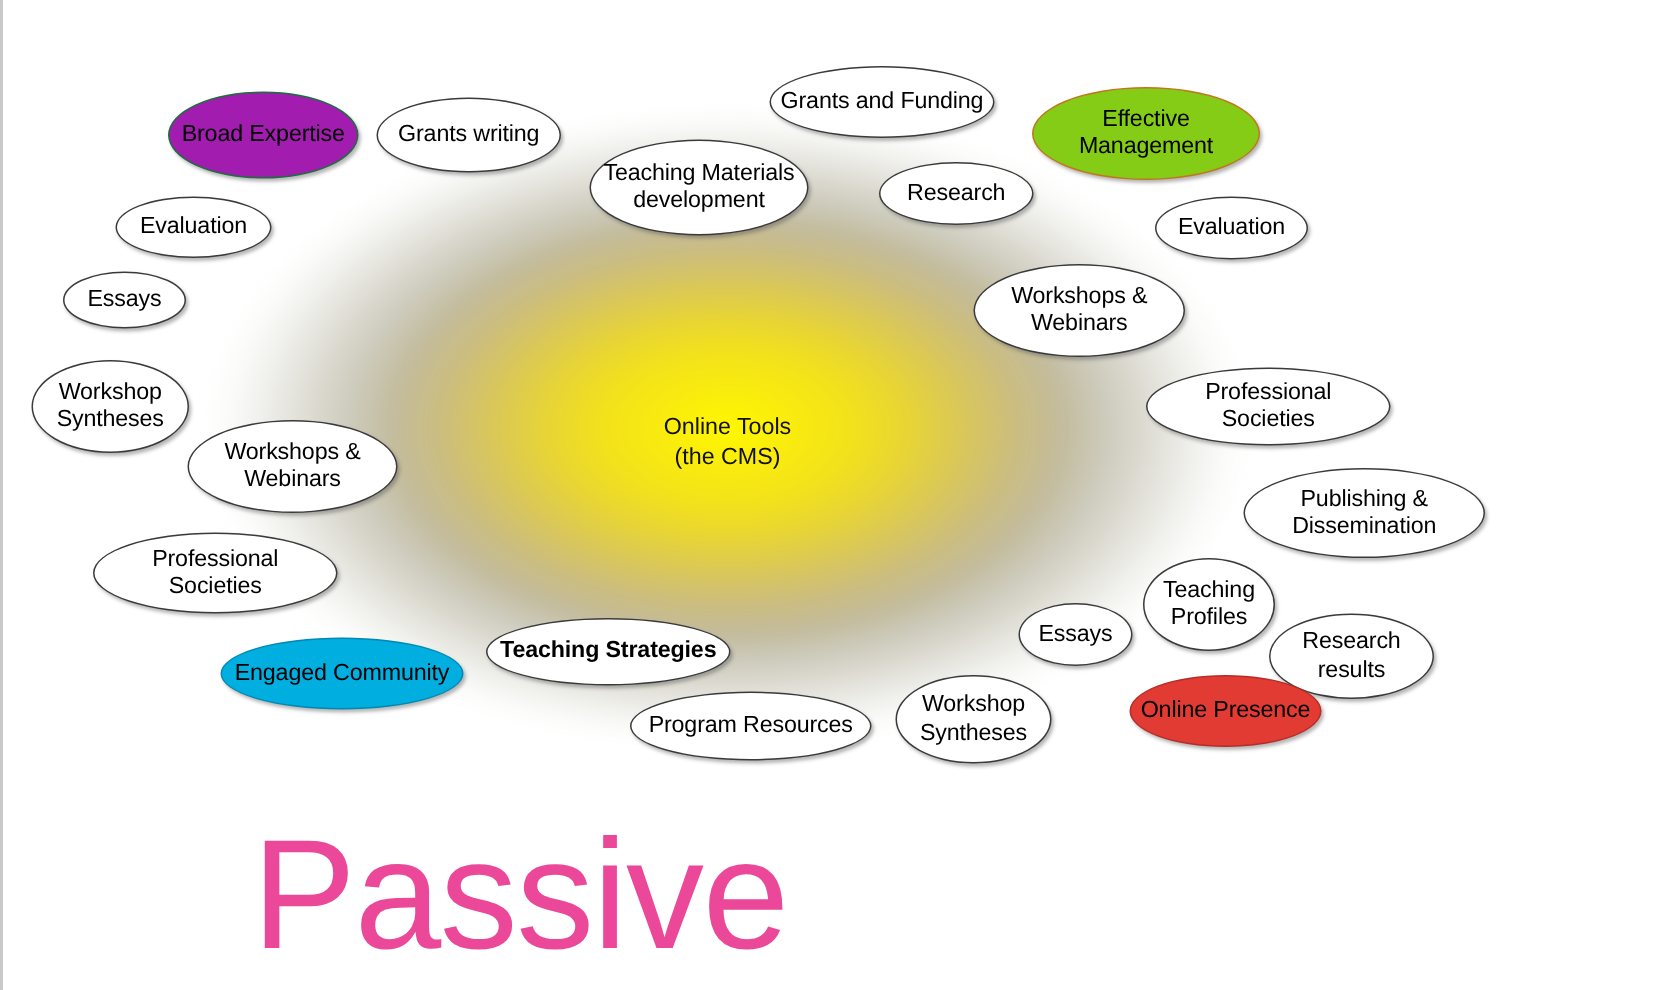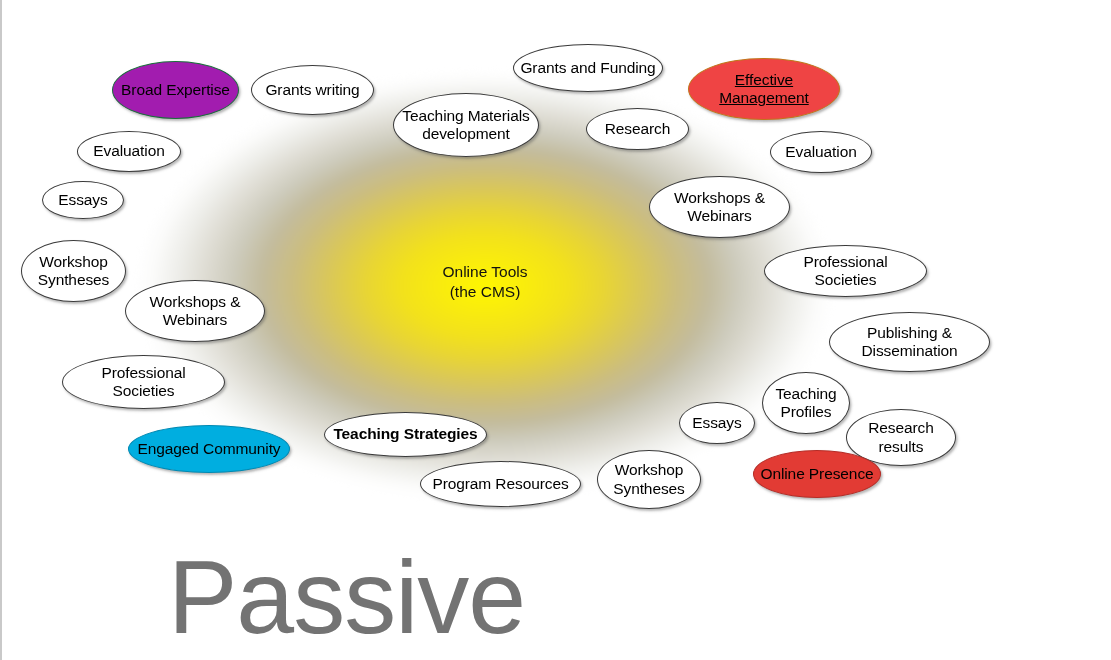--- a/index.html
+++ b/index.html
@@ -61,47 +61,47 @@
     line-height: 1.18;
     letter-spacing: -0.1px;
     box-shadow: 1.5px 2px 2.5px rgba(80,80,80,0.42);
   }
   .node .lbl {
     display: block;
     padding: 0 6px;
     white-space: pre-line;
   }
   .node.green  { background: #a21caf; border-color: #18703a; }
-  .node.orange { background: #ef4444; border-color: #c1761b; text-decoration: underline; }
+  .node.orange { background: #84cc16; border-color: #c1761b; }
   .node.blue   { background: #00aee0; border-color: #0089b2; }
   .node.red    { background: #e23b34; border-color: #b52d27; margin-left: 19px; }
 
   #hub {
     position: absolute;
     left: 405px;
-    top: 251px;
+    top: 264px;
     width: 160px;
     height: 62px;
     display: flex;
     align-items: center;
     justify-content: center;
     text-align: center;
     font-size: 15.5px;
     line-height: 1.3;
     color: #111111;
     white-space: pre-line;
   }
   #headline {
     position: absolute;
     left: 168px;
     top: 545px;
     font-size: 104px;
     line-height: 1;
     font-weight: 400;
-    color: #737373;
+    color: #ec4899;
     letter-spacing: -1px;
   }
 </style>
 </head>
 <body>
 
 <div id="slide">
 
   <div id="left-rule"></div>
 
@@ -166,21 +166,21 @@
       <div class="node" style="left: 679px; top: 402px; width: 76px; height: 42px;">
         <span class="lbl">Essays</span>
       </div>
       <div class="node" style="left: 846px; top: 409px; width: 110px; height: 57px;">
         <span class="lbl">Research
 results</span>
       </div>
       <div class="node" style="left: 324px; top: 412px; width: 163px; height: 45px; font-weight: bold;">
         <span class="lbl">Teaching Strategies</span>
       </div>
-      <div class="node blue" style="left: 128px; top: 425px; width: 162px; height: 48px;">
+      <div class="node blue" style="left: 147px; top: 425px; width: 162px; height: 48px;">
         <span class="lbl">Engaged Community</span>
       </div>
       <div class="node" style="left: 597px; top: 450px; width: 104px; height: 59px;">
         <span class="lbl">Workshop
 Syntheses</span>
       </div>
       <div class="node red" style="left: 734px; top: 450px; width: 128px; height: 48px;">
         <span class="lbl">Online Presence</span>
       </div>
       <div class="node" style="left: 420px; top: 461px; width: 161px; height: 46px;">

